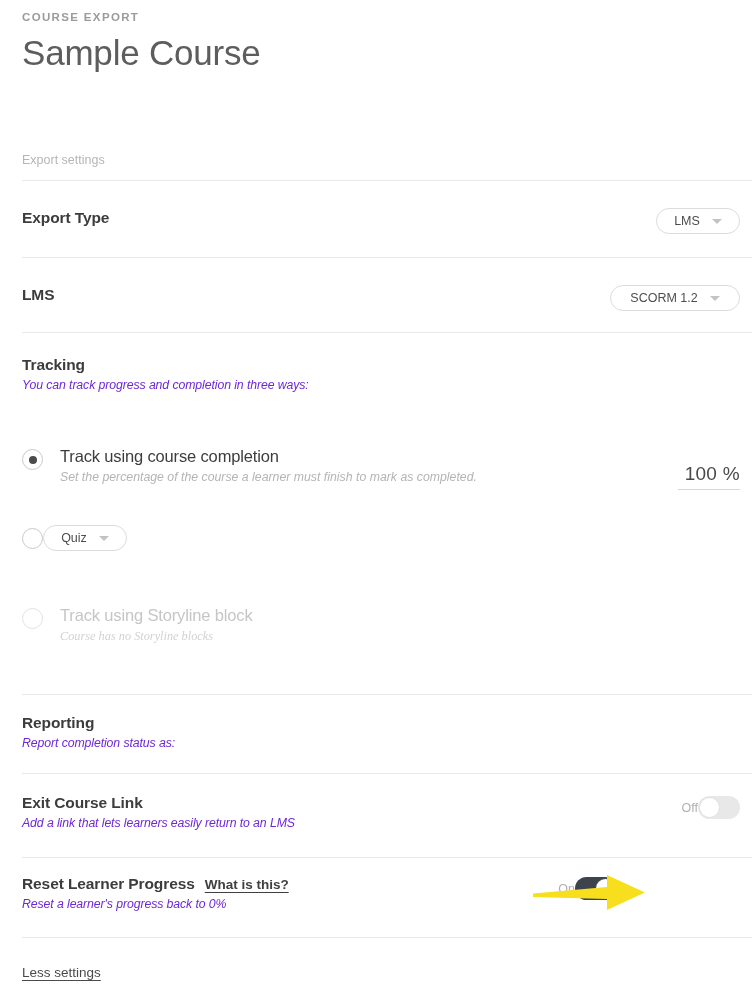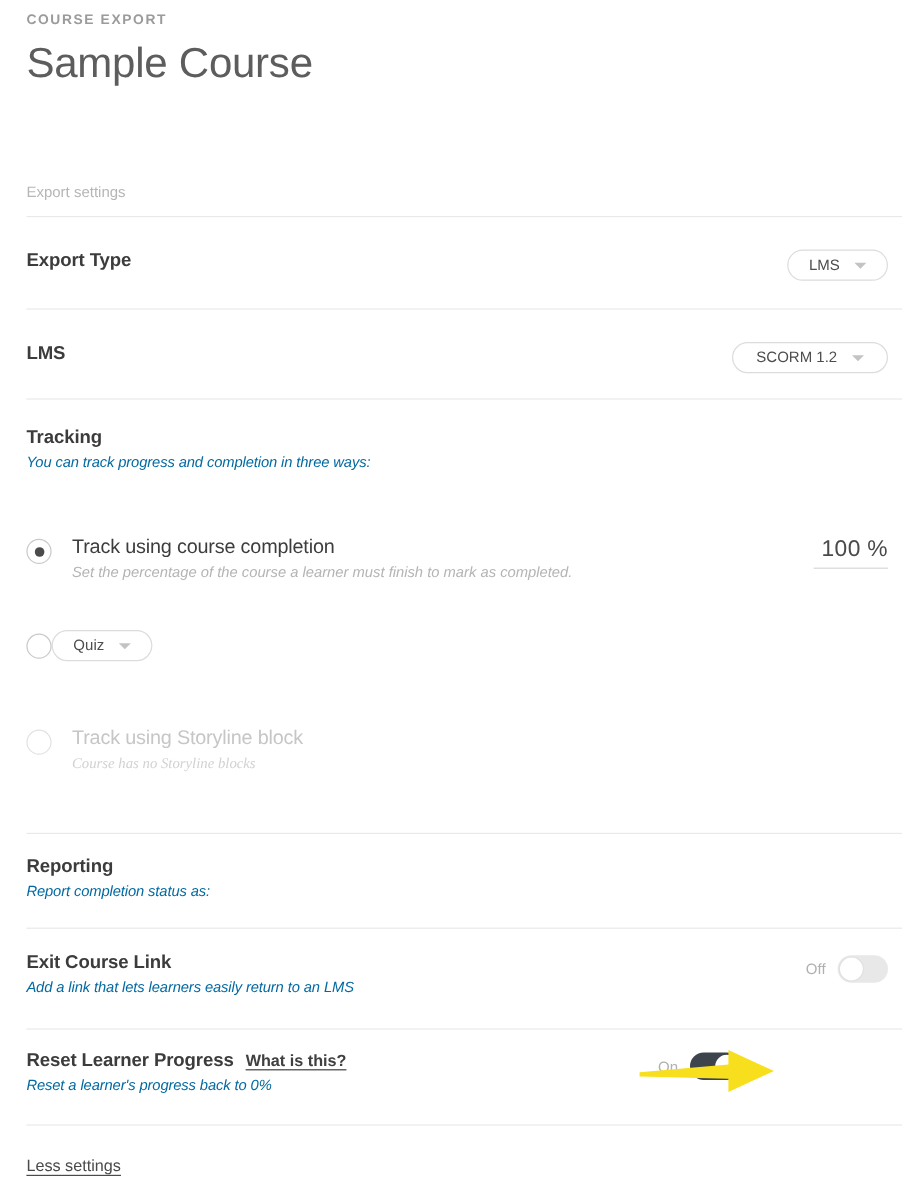--- a/index.html
+++ b/index.html
@@ -81,21 +81,21 @@
   .row-title {
     font-size: 15.5px;
     font-weight: bold;
     color: #3c3c3c;
     line-height: 20px;
     letter-spacing: -0.1px;
   }
   .row-sub {
     font-size: 12.3px;
     font-style: italic;
-    color: #0369a1;
+    color: #6d28d9;
     line-height: 16px;
     margin-top: 2px;
     letter-spacing: -0.1px;
   }
 
   
   .pill {
     display: inline-flex;
     align-items: center;
     justify-content: center;
@@ -171,41 +171,42 @@
   }
   .radio-body.disabled .radio-label { color: #c6c6c6; }
   .radio-body.disabled .radio-sub { color: #d2d2d2; font-family: Liberation Serif, serif; }
 
   
   .pct-wrap {
     display: inline-flex;
     flex-direction: column;
     align-items: flex-end;
     width: 62px;
+    margin-top: 16px;
   }
   .pct-value {
     font-size: 19px;
     color: #4a4a4a;
     line-height: 24px;
     letter-spacing: 0.3px;
     text-align: right;
     width: 100%;
   }
   .pct-underline {
     height: 1px;
     background: #d8d8d8;
     width: 100%;
     margin-top: 3px;
   }
 
   
   .toggle-group {
     display: inline-flex;
     align-items: center;
-    gap: 10px;
+    gap: 0;
   }
   .toggle-state {
     font-size: 12.5px;
     color: #b0b0b0;
     line-height: 16px;
   }
   .toggle {
     width: 42px;
     height: 23px;
     border-radius: 999px;

